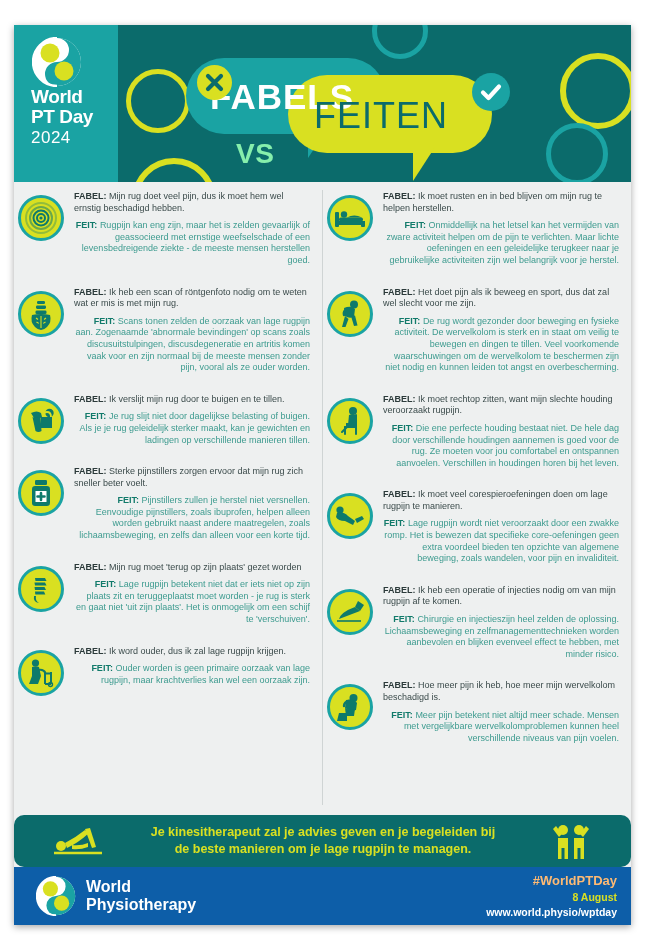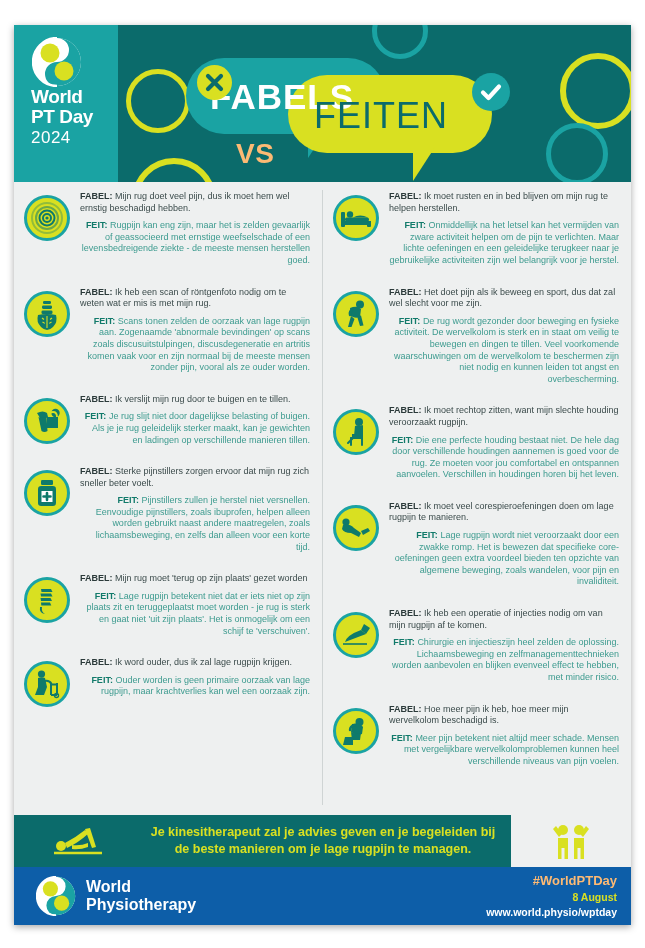--- a/index.html
+++ b/index.html
@@ -19,40 +19,40 @@
   .ring-y2{left:118px;top:133px;width:72px;height:72px;border:6px solid #d9e021;z-index:5;}
   .ring-t1{left:358px;top:-22px;width:46px;height:46px;border:5px solid #1aa3a3;}
   .ring-y3{left:546px;top:28px;width:64px;height:64px;border:6px solid #d9e021;}
   .ring-t2{left:532px;top:98px;width:52px;height:52px;border:5px solid #1aa3a3;}
   .bubble-fabels{position:absolute;left:172px;top:33px;width:200px;height:76px;background:#1aa3a3;border-radius:38px;z-index:2;}
   .bubble-fabels:after{content:"";position:absolute;left:122px;top:70px;border-left:20px solid #1aa3a3;border-bottom:30px solid transparent;}
   .fabels-txt{position:absolute;left:196px;top:52px;z-index:6;color:#fff;font-size:35px;font-weight:bold;letter-spacing:1px;}
   .bubble-feiten{position:absolute;left:274px;top:50px;width:204px;height:78px;background:#d9e021;border-radius:39px;z-index:3;}
   .bubble-feiten:after{content:"";position:absolute;left:125px;top:72px;border-left:22px solid #d9e021;border-bottom:34px solid transparent;}
   .feiten-txt{position:absolute;left:300px;top:70px;z-index:7;color:#0b6b6b;font-size:36px;font-weight:normal;letter-spacing:1px;}
-  .vs-txt{position:absolute;left:222px;top:113px;z-index:6;color:#fdba74;font-size:28px;font-weight:bold;letter-spacing:.5px;}
+  .vs-txt{position:absolute;left:222px;top:113px;z-index:6;color:#86efac;font-size:28px;font-weight:bold;letter-spacing:.5px;}
   .badge-x{position:absolute;left:183px;top:40px;width:35px;height:35px;border-radius:50%;background:#d9e021;z-index:8;}
   .badge-ok{position:absolute;left:458px;top:48px;width:38px;height:38px;border-radius:50%;background:#1aa3a3;z-index:8;}
   
   .board{position:relative;width:617px;height:633px;background:#eef0f0;}
   .col{position:absolute;top:0;width:308px;}
   .col-l{left:0;} .col-r{left:309px;}
   .divider{position:absolute;left:308px;top:8px;width:1px;height:615px;background:#cfd4d4;}
-  .card{position:relative;display:flex;padding:9px 12px 5px 10px;box-sizing:border-box;}
+  .card{position:relative;display:flex;padding:9px 12px 5px 4px;box-sizing:border-box;}
   .icon-wrap{flex:0 0 auto;width:54px;padding-top:4px;}
   .ic{width:46px;height:46px;border-radius:50%;background:#d9e021;border:3px solid #1aa3a3;
       display:flex;align-items:center;justify-content:center;box-sizing:border-box;}
   .txt{flex:1 1 auto;padding-left:2px;}
   .myth,.fact{font-size:9px;line-height:11.6px;margin:0 0 6px 0;}
   .myth{color:#3b4b4b;}
   .fact{color:#3d9b8f;text-align:right;}
   .lbl{font-weight:bold;color:#2b3a3a;}
   .lbl-f{font-weight:bold;color:#117a6a;}
   
-  .band{position:relative;width:497px;height:52px;background:#0b6b6b;}
+  .band{position:relative;width:617px;height:52px;background:#0b6b6b;border-radius:10px;}
   .band-txt{position:absolute;left:104px;top:9px;width:410px;text-align:center;color:#d9e021;
             font-size:12.5px;font-weight:bold;line-height:17px;}
   .band-ic-l{position:absolute;left:38px;top:10px;width:62px;height:32px;}
   .band-ic-r{position:absolute;left:533px;top:6px;width:48px;height:40px;}
   .footer{position:relative;width:617px;height:58px;background:#0d5ea8;}
   .f-logo{position:absolute;left:22px;top:9px;width:40px;height:40px;}
   .f-brand{position:absolute;left:72px;top:11px;color:#fff;font-weight:bold;font-size:16px;line-height:18px;}
   .f-right{position:absolute;right:14px;top:4px;text-align:right;}
   .f-hash{color:#fdba74;font-weight:bold;font-size:13px;line-height:19px;}
   .f-date{color:#d9e021;font-weight:bold;font-size:10.5px;line-height:15px;}

